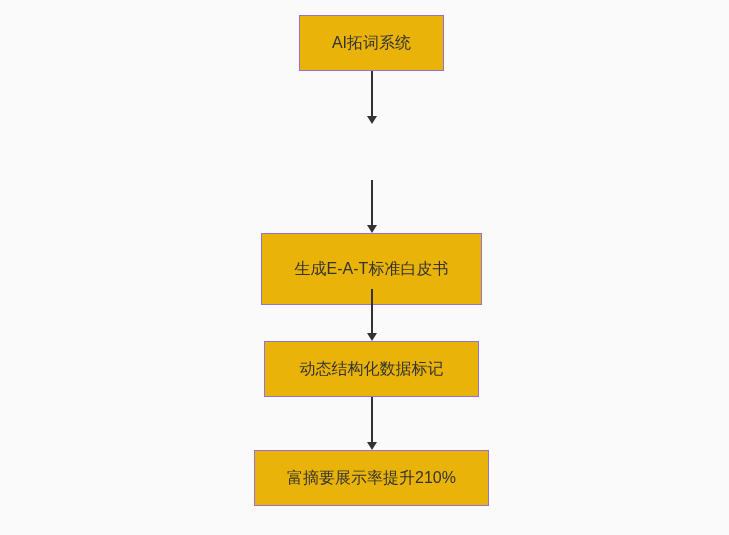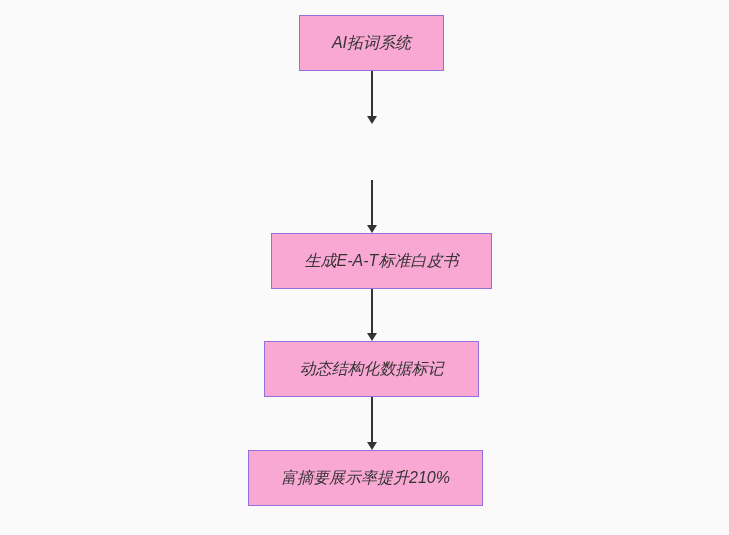--- a/index.html
+++ b/index.html
@@ -12,31 +12,30 @@
   .canvas {
     position: relative;
     width: 729px;
     height: 535px;
     background: #fafafa;
     overflow: hidden;
   }
   .flow-node {
     position: absolute;
     box-sizing: border-box;
-    background: #f9a8d4;
+    background: #eab308;
     border: 1px solid #9370DB;
     color: #333333;
     font-size: 16px;
     line-height: 1;
     display: flex;
     align-items: center;
     justify-content: center;
     text-align: center;
     white-space: nowrap;
-    font-style: italic;
   }
   .flow-arrow {
     position: absolute;
     left: 365px;
     width: 13px;
     display: flex;
     flex-direction: column;
     align-items: center;
   }
   .arrow-line {
@@ -48,23 +47,23 @@
     width: 0;
     height: 0;
     border-left: 5.5px solid transparent;
     border-right: 5.5px solid transparent;
     border-top: 8px solid #333333;
     margin-top: -1px;
   }
   
   #node-0 { left: 299px; top: 15px;  width: 145px; height: 56px; }
   #node-1 { left: 275px; top: 124px; width: 193px; height: 56px; }
-  #node-2 { left: 261px; top: 233px; width: 221px; height: 56px; margin-left: 10px; }
+  #node-2 { left: 261px; top: 233px; width: 221px; height: 72px; }
   #node-3 { left: 264px; top: 341px; width: 215px; height: 56px; }
-  #node-4 { left: 248px; top: 450px; width: 235px; height: 56px; }
+  #node-4 { left: 254px; top: 450px; width: 235px; height: 56px; }
   
   #arrow-0 { top: 71px;  height: 53px; }
   #arrow-1 { top: 180px; height: 53px; }
   #arrow-2 { top: 289px; height: 52px; }
   #arrow-3 { top: 397px; height: 53px; }
 </style>
 </head>
 <body>
 
 <div class="canvas">

